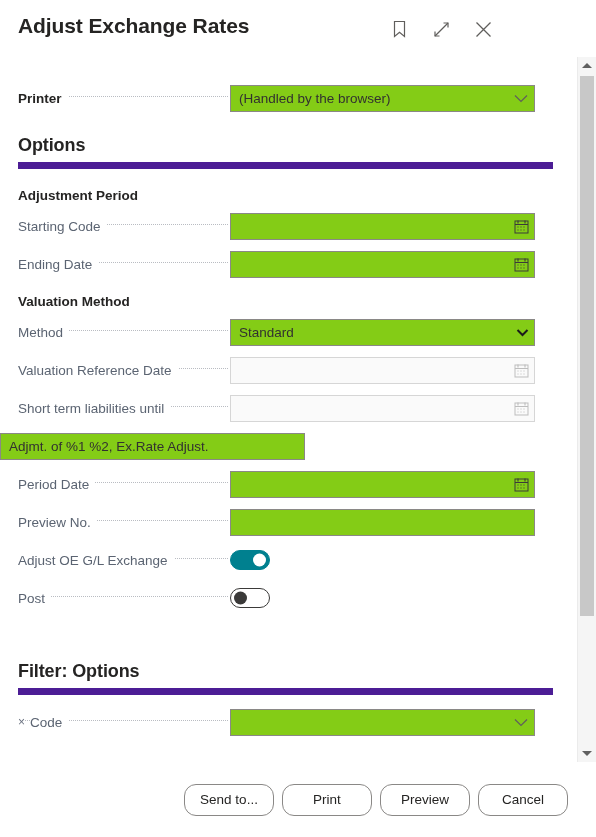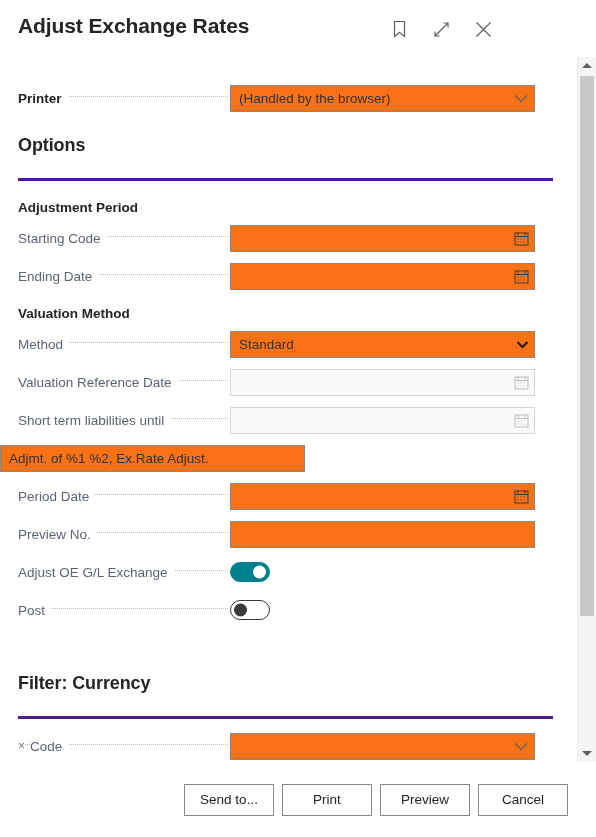--- a/index.html
+++ b/index.html
@@ -136,21 +136,21 @@
     z-index: 2;
     background: #fff;
   }
 
   .field {
     position: relative;
     width: 305px;
     height: 27px;
     box-sizing: border-box;
     border: 1px solid #8a8886;
-    background: #f97316;
+    background: #84cc16;
     display: flex;
     align-items: center;
   }
   .field.disabled {
     border-color: #d6d6d6;
     background: #fafafa;
   }
   .field .value {
     font-size: 13.5px;
     color: #323130;
@@ -202,22 +202,22 @@
   .section {
     margin-top: 18px;
     padding: 0 24px 0 18px;
   }
   .section h2 {
     margin: 0;
     font-size: 18px;
     font-weight: 600;
     color: #252423;
     letter-spacing: -0.1px;
-    padding-bottom: 22px;
-    border-bottom: 3px solid #4c1d95;
+    padding-bottom: 6px;
+    border-bottom: 7px solid #4c1d95;
   }
   .group-title {
     padding-left: 18px;
     font-size: 13.5px;
     font-weight: 700;
     color: #252423;
     height: 30px;
     display: flex;
     align-items: flex-end;
     padding-bottom: 4px;
@@ -262,21 +262,21 @@
   .btn {
     min-width: 90px;
     height: 32px;
     padding: 0 14px;
     border: 1px solid #8a8886;
     background: #ffffff;
     font-family: "Liberation Sans", sans-serif;
     font-size: 13.5px;
     color: #252423;
     cursor: pointer;
-    border-radius: 0;
+    border-radius: 12px;
   }
   .spacer-22 { height: 22px; }
   .spacer-8 { height: 8px; }
 </style>
 </head>
 <body>
 
 <div class="titlebar">
   <div class="title">Adjust Exchange Rates</div>
   <div class="title-actions">
@@ -464,21 +464,21 @@
     <div class="label">
       <span class="leader"></span>
       <span class="ltext">Post</span>
     </div>
     <div class="toggle off">
       <span class="knob"></span>
     </div>
   </div>
 
   <div class="section" style="margin-top:44px;">
-    <h2>Filter: Currency</h2>
+    <h2>Filter: Options</h2>
   </div>
 
   <div class="spacer-8"></div>
 
   <div class="row">
     <div class="label">
       <span class="leader"></span>
       <span class="remove-x">×</span>
       <span class="ltext" style="padding-left:0;">Code</span>
     </div>

